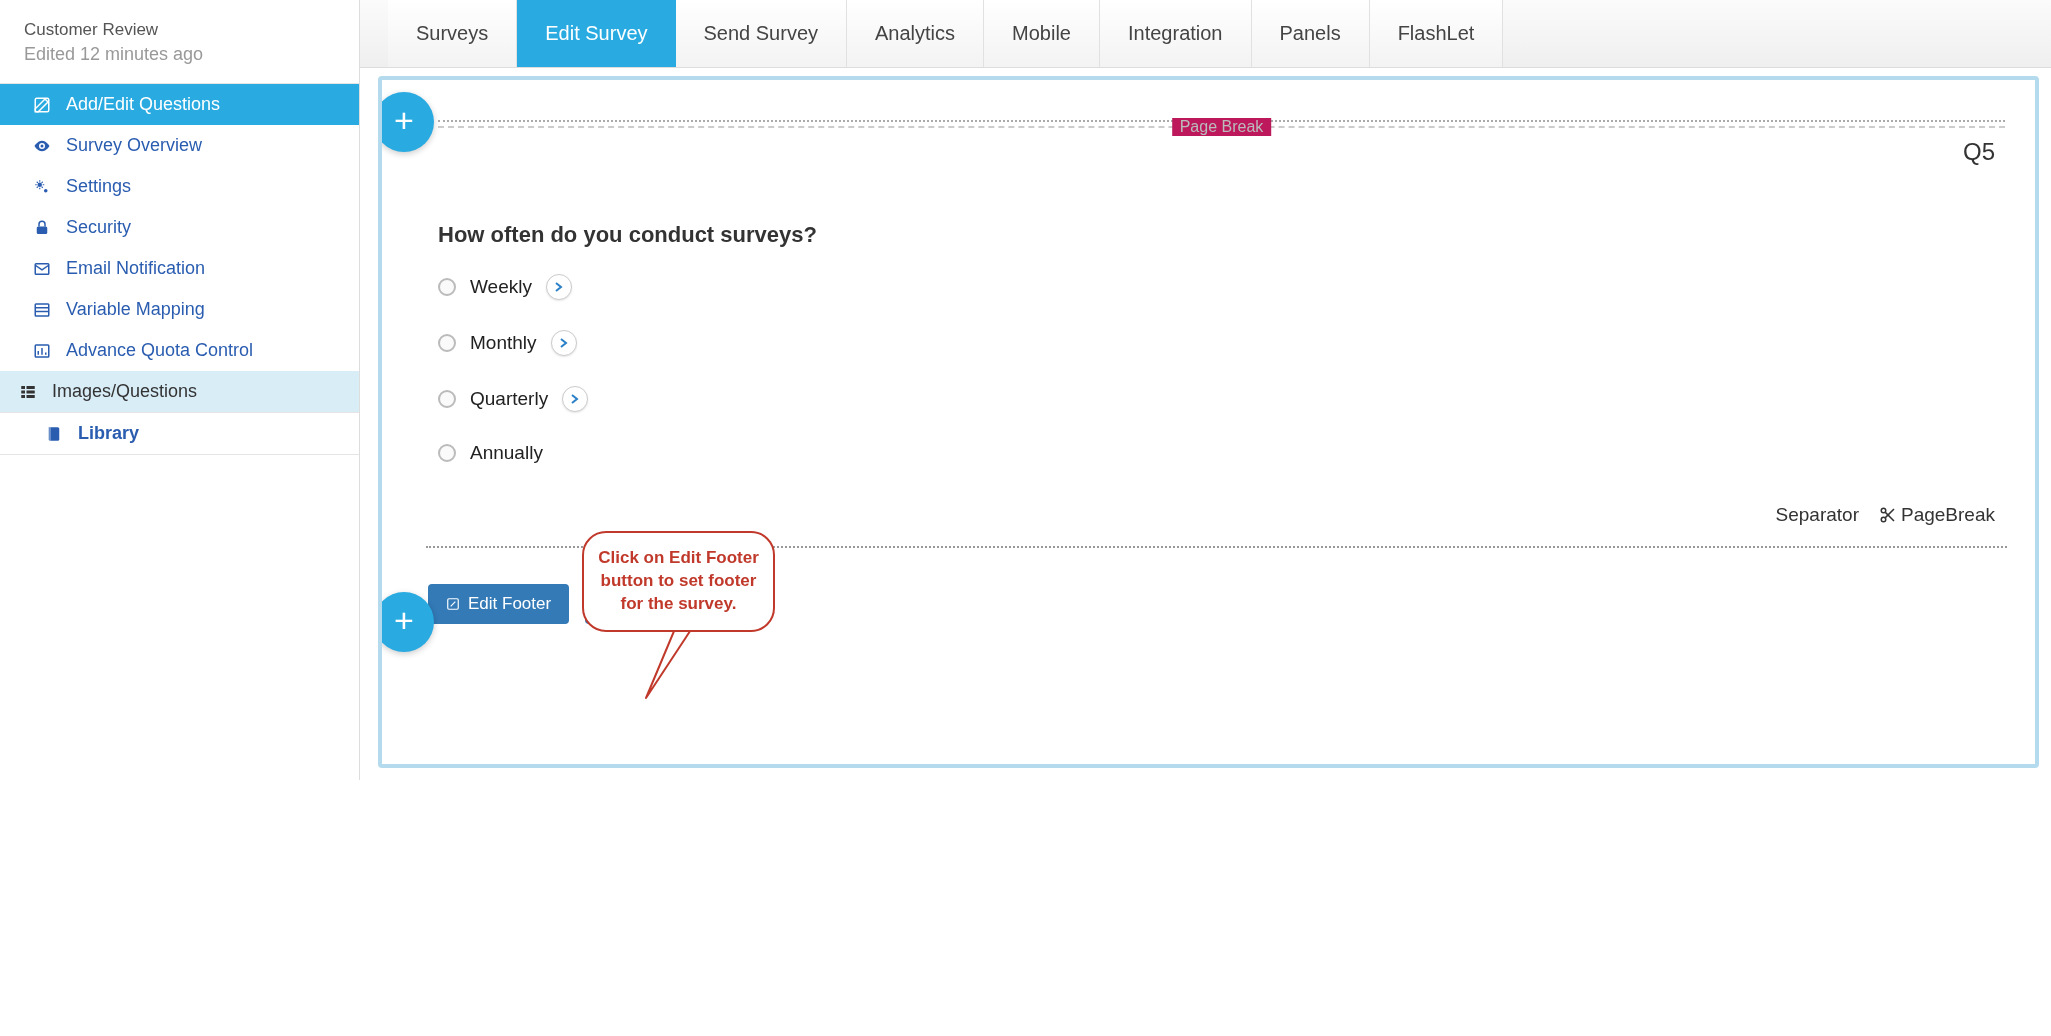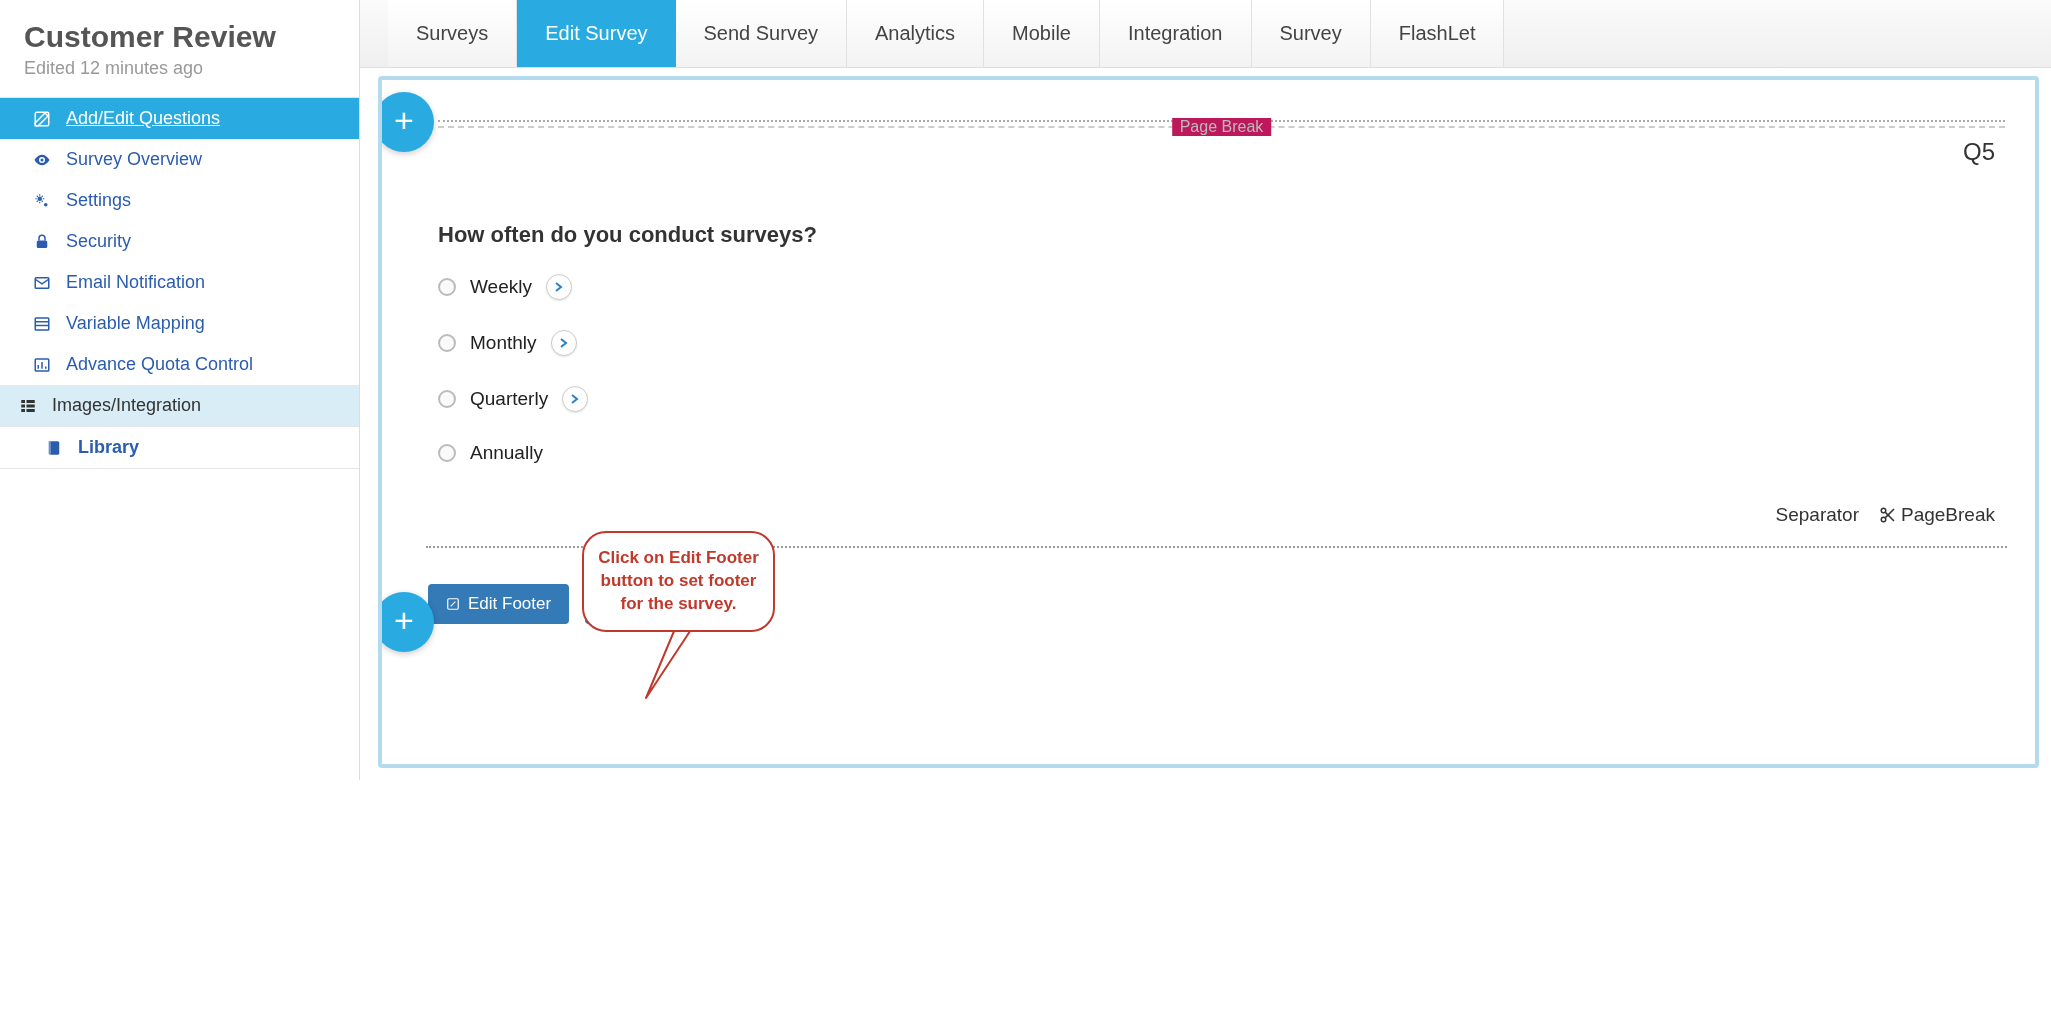--- a/index.html
+++ b/index.html
@@ -3,26 +3,26 @@
   <meta charset="utf-8">
   <style>
     * { margin: 0; padding: 0; box-sizing: border-box; }
     body { font-family: "Helvetica Neue", Helvetica, Arial, sans-serif; font-size: 14px; color: #333; background: #fff; }
     
     .app { display: flex; width: 100%; height: 780px; }
     
     
     .sidebar { width: 360px; border-right: 1px solid #ddd; background: #fff; }
     .sidebar-header { padding: 20px 24px 18px; border-bottom: 1px solid #e5e5e5; }
-    .survey-title { font-size: 30px; color: #555; font-weight: 700; margin-bottom: 4px; }
+    .survey-title { font-size: 17px; color: #555; font-weight: 400; margin-bottom: 4px; }
     .survey-meta { font-size: 18px; color: #999; }
     
     .nav-list { list-style: none; }
     .nav-item { display: flex; align-items: center; padding: 10px 30px; font-size: 18px; color: #2a5db0; cursor: pointer; }
-    .nav-item.active { background: #29abe2; color: #fff; text-decoration: underline; }
+    .nav-item.active { background: #29abe2; color: #fff; }
     .nav-item.active .nav-icon { color: #fff; }
     .nav-item.highlighted { background: #d9edf7; color: #333; padding-left: 16px; border-bottom: 1px solid #e5e5e5; }
     .nav-item .nav-icon { width: 24px; margin-right: 12px; display: inline-flex; justify-content: center; color: #2a5db0; }
     .nav-item.sub { padding-left: 42px; font-weight: bold; }
     .nav-spacer-bottom { border-bottom: 1px solid #e5e5e5; height: 0; }
     
     
     .main { flex: 1; display: flex; flex-direction: column; }
     
     
@@ -151,21 +151,21 @@
         <span class="nav-icon" style="color:#333">
           <svg viewBox="0 0 24 24" fill="currentColor">
               <rect x="3" y="4" width="5" height="4"></rect>
               <rect x="10" y="4" width="11" height="4"></rect>
               <rect x="3" y="10" width="5" height="4"></rect>
               <rect x="10" y="10" width="11" height="4"></rect>
               <rect x="3" y="16" width="5" height="4"></rect>
               <rect x="10" y="16" width="11" height="4"></rect>
             </svg>
         </span>
-        <span>Images/Integration</span>
+        <span>Images/Questions</span>
       </li>
       <li class="nav-item sub">
         <span class="nav-icon">
           <svg viewBox="0 0 24 24" fill="currentColor">
               <path d="M5 3h12a2 2 0 012 2v14a2 2 0 01-2 2H7a2 2 0 01-2-2V3z"></path>
               <rect x="5" y="3" width="3" height="18" fill="#fff" opacity="0.3"></rect>
             </svg>
         </span>
         <span>Library</span>
       </li>
@@ -174,21 +174,21 @@
   </aside>
 
   <main class="main">
     <nav class="tabs">
       <div class="tab">Surveys</div>
       <div class="tab active">Edit Survey</div>
       <div class="tab">Send Survey</div>
       <div class="tab">Analytics</div>
       <div class="tab">Mobile</div>
       <div class="tab">Integration</div>
-      <div class="tab">Survey</div>
+      <div class="tab">Panels</div>
       <div class="tab">FlashLet</div>
     </nav>
 
     <div class="canvas-outer">
       <div class="canvas">
 
         <div class="add-btn top">
             <span class="add-btn-plus">+</span>
           </div>
         <div class="add-btn bottom">

